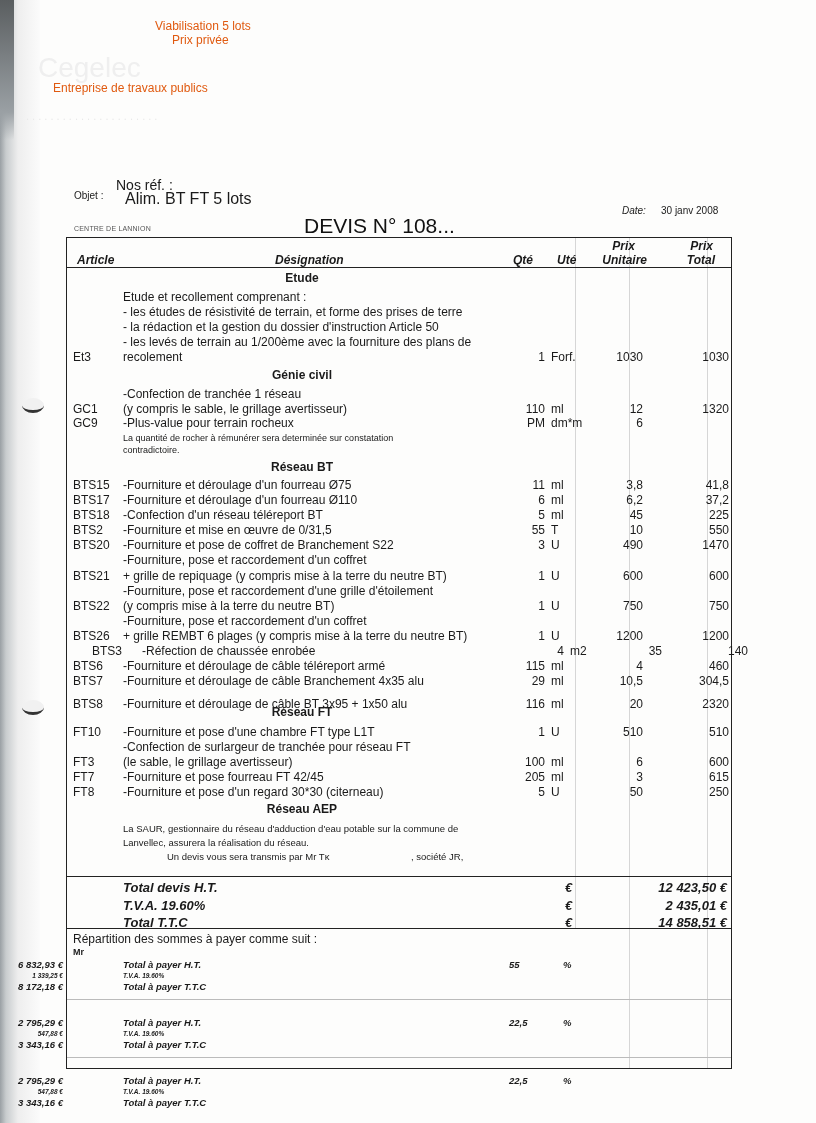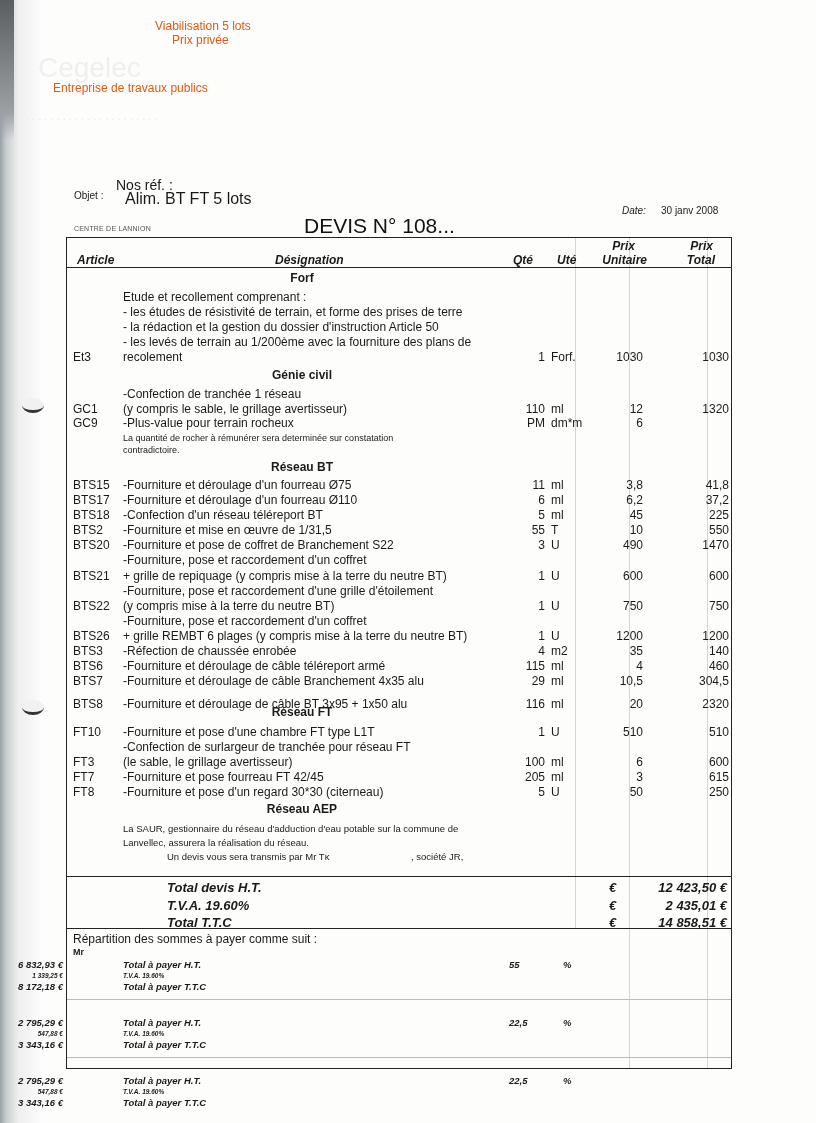--- a/index.html
+++ b/index.html
@@ -31,21 +31,21 @@
   .row span { position:absolute; white-space:nowrap; }
   .c-art { left:6px; }
   .c-des { left:56px; }
   .c-qte { right:186px; text-align:right; }
   .c-ute { left:484px; }
   .c-pu { right:88px; text-align:right; }
   .c-pt { right:2px; text-align:right; }
   .sect { position:absolute; left:0; width:470px; text-align:center; font-weight:bold; font-size:12px; }
   .hdr { font-weight:bold; font-style:italic; font-size:12px; }
   .note { font-size:9px; }
-  .tot { font-weight:bold; font-style:italic; font-size:13px;margin-left:44px; }
+  .tot { font-weight:bold; font-style:italic; font-size:13px; }
   .rep-h { font-weight:bold; font-style:italic; font-size:9.5px; }
   .rep-s { font-weight:bold; font-style:italic; font-size:6.5px; }
 </style>
 </head>
 <body>
 
 <div class="abs edge-strip"></div>
 <div class="abs edge-dark"></div>
 <div class="abs hole" style="left:22px;top:398px;"></div>
 <div class="abs hole" style="left:22px;top:700px;"></div>
@@ -79,21 +79,21 @@
   </div>
   <div class="row" style="top:15px;">
     <span class="hdr" style="left:10px;">Article</span>
     <span class="hdr" style="left:208px;">Désignation</span>
     <span class="hdr" style="left:446px;">Qté</span>
     <span class="hdr" style="left:490px;">Uté</span>
     <span class="hdr" style="right:84px;">Unitaire</span>
     <span class="hdr" style="right:16px;">Total</span>
   </div>
 
-  <div class="sect" style="top:33px;">Forf</div>
+  <div class="sect" style="top:33px;">Etude</div>
   <div class="row" style="top:52px;">
       <span class="c-des">Etude et recollement comprenant :</span>
     </div>
   <div class="row" style="top:67px;">
       <span class="c-des">- les études de résistivité de terrain, et forme des prises de terre</span>
     </div>
   <div class="row" style="top:82px;">
       <span class="c-des">- la rédaction et la gestion du dossier d'instruction Article 50</span>
     </div>
   <div class="row" style="top:97px;">
@@ -155,21 +155,21 @@
       <div class="row" style="top: 30px;">
         <span class="c-art">BTS18</span>
         <span class="c-des">-Confection d'un réseau téléreport BT</span>
         <span class="c-qte">5</span>
         <span class="c-ute">ml</span>
         <span class="c-pu">45</span>
         <span class="c-pt">225</span>
       </div>
       <div class="row" style="top: 45px;">
         <span class="c-art">BTS2</span>
-        <span class="c-des">-Fourniture et mise en œuvre de 1/31,5</span>
+        <span class="c-des">-Fourniture et mise en œuvre de 0/31,5</span>
         <span class="c-qte">55</span>
         <span class="c-ute">T</span>
         <span class="c-pu">10</span>
         <span class="c-pt">550</span>
       </div>
       <div class="row" style="top: 60px;">
         <span class="c-art">BTS20</span>
         <span class="c-des">-Fourniture et pose de coffret de Branchement S22</span>
         <span class="c-qte">3</span>
         <span class="c-ute">U</span>
@@ -205,21 +205,21 @@
     </div>
   <div class="row" style="top:391px;">
     <span class="c-art">BTS26</span>
     <span class="c-des">+ grille REMBT 6 plages (y compris mise à la terre du neutre BT)</span>
     <span class="c-qte">1</span>
     <span class="c-ute">U</span>
     <span class="c-pu">1200</span>
     <span class="c-pt">1200</span>
   </div>
   <div id="bt-items2" style="position:absolute;top:406px;left:0;">
-      <div class="row" style="top: 0px;">
+      <div class="row" style="top: 0px; margin-left: 19px;">
         <span class="c-art">BTS3</span>
         <span class="c-des">-Réfection de chaussée enrobée</span>
         <span class="c-qte">4</span>
         <span class="c-ute">m2</span>
         <span class="c-pu">35</span>
         <span class="c-pt">140</span>
       </div>
       <div class="row" style="top: 15px;">
         <span class="c-art">BTS6</span>
         <span class="c-des">-Fourniture et déroulage de câble téléreport armé</span>

